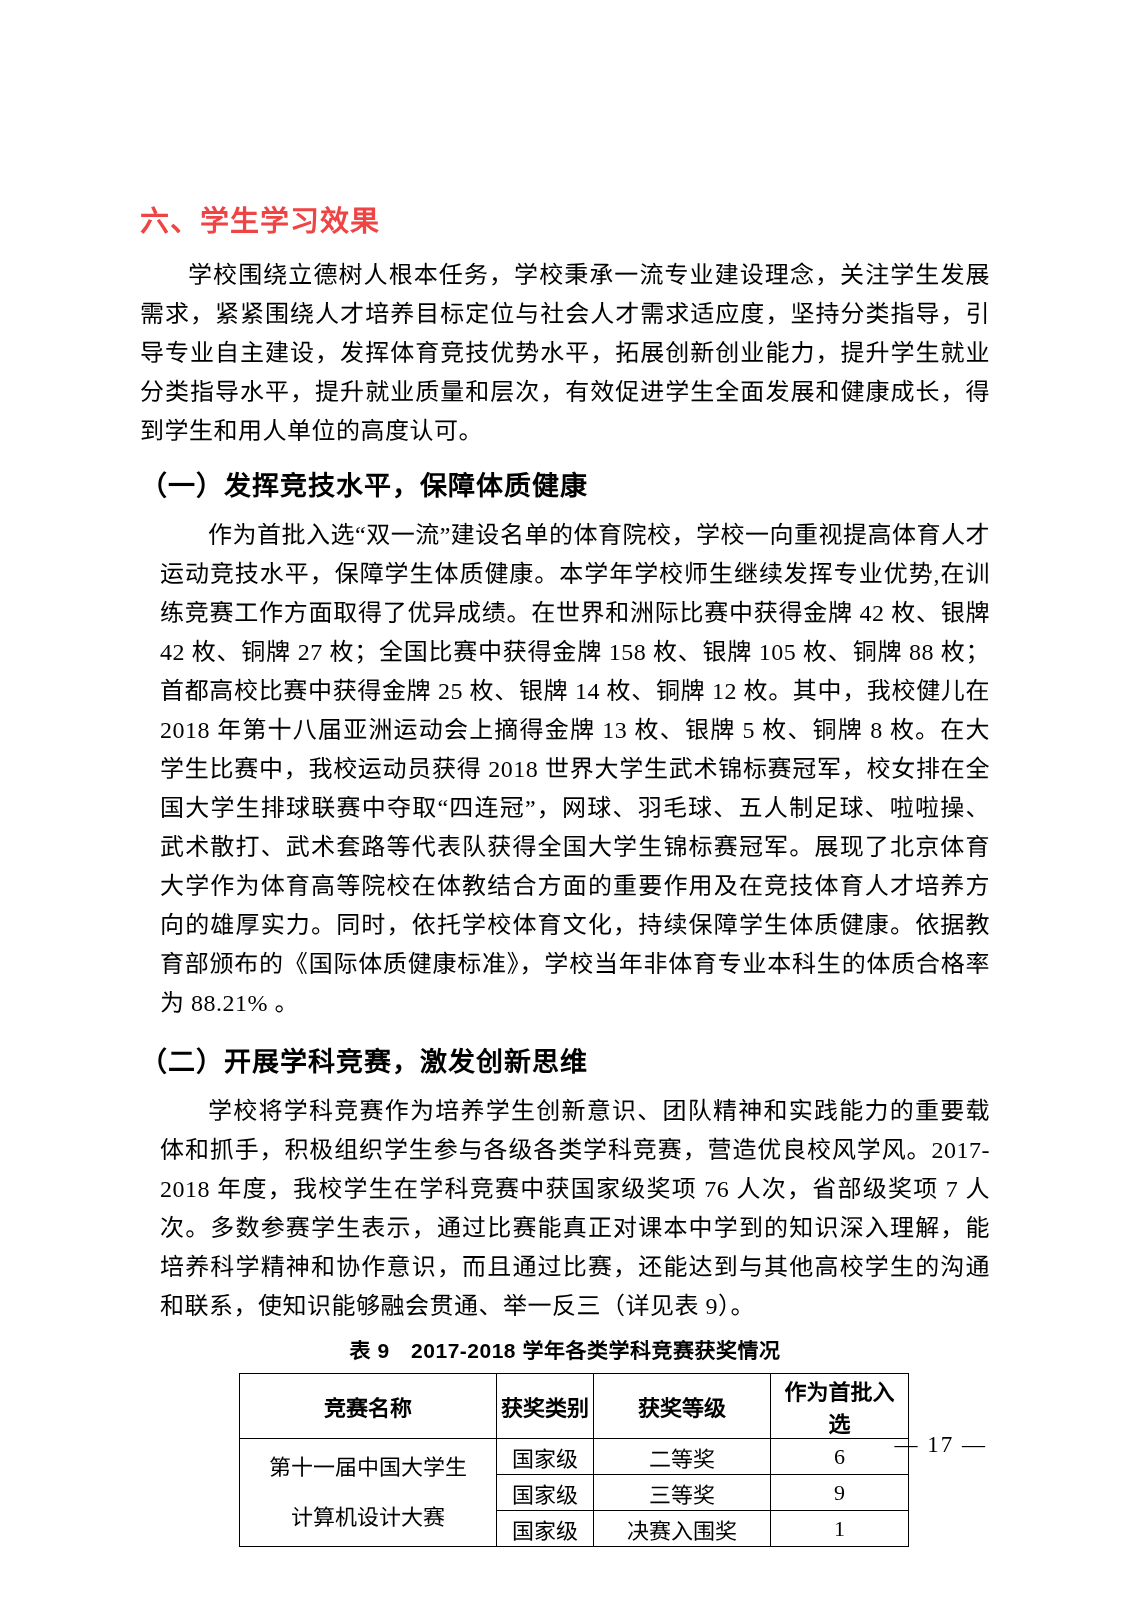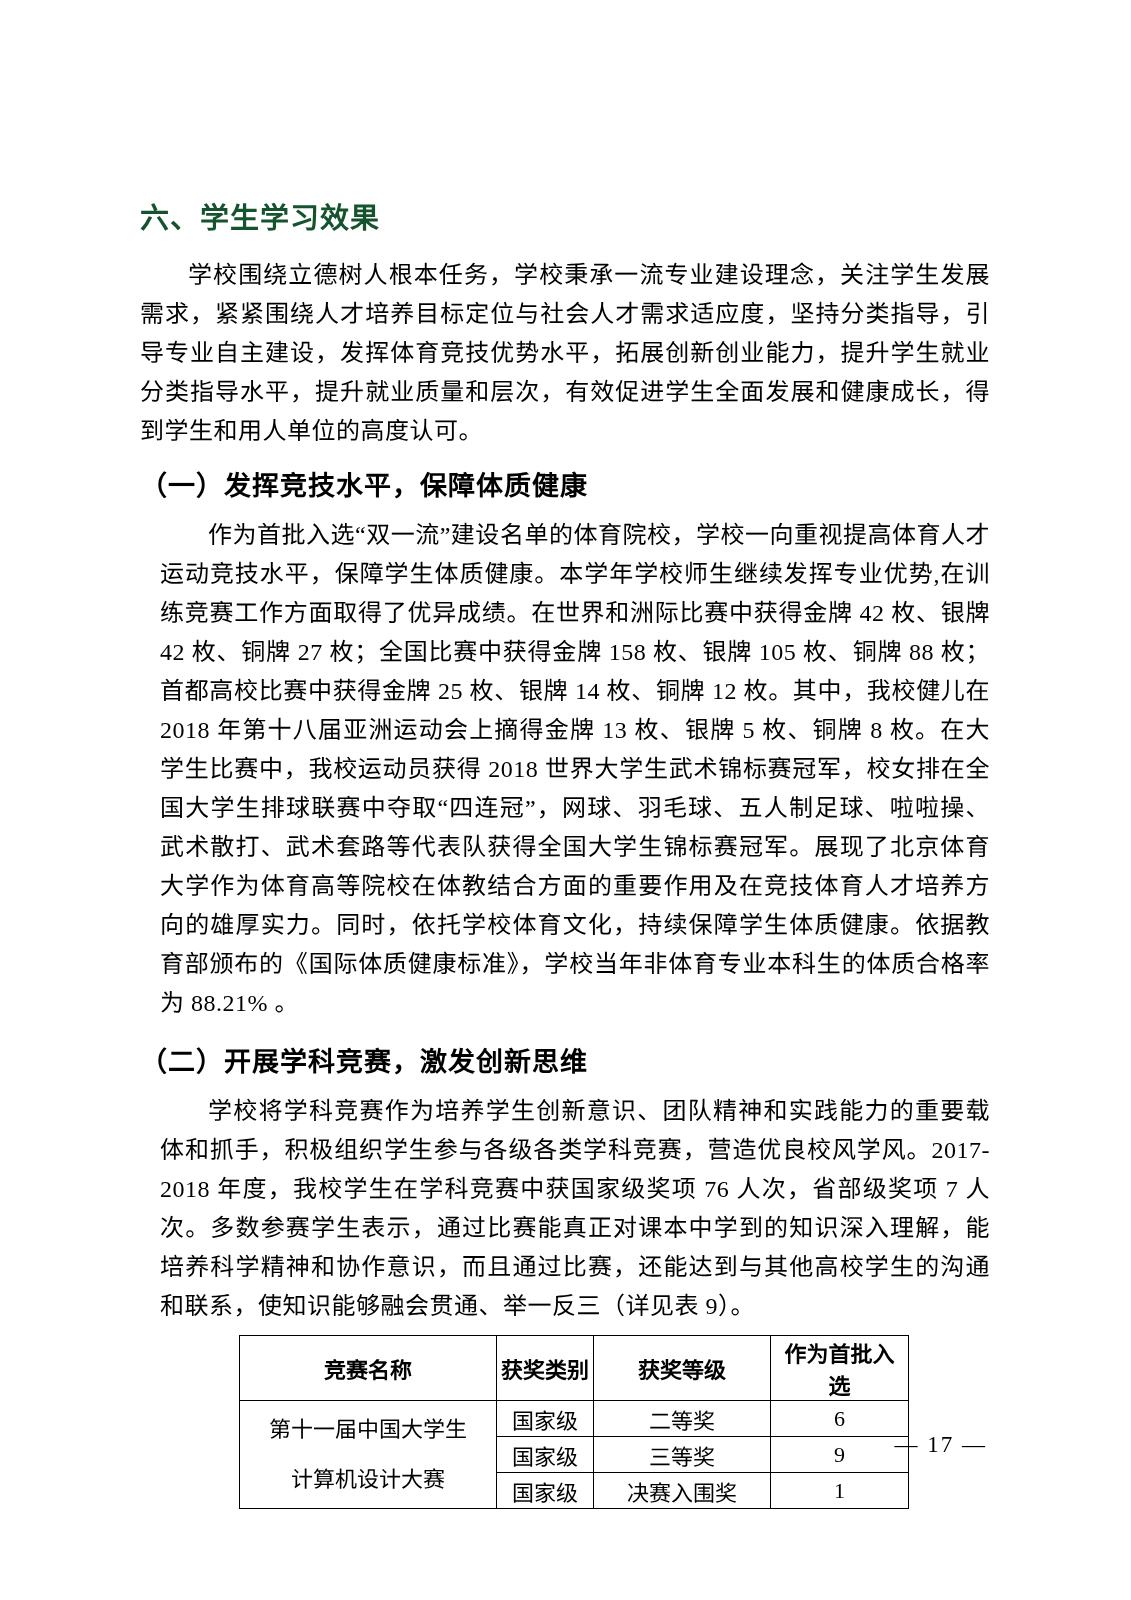--- a/index.html
+++ b/index.html
@@ -11,26 +11,26 @@
     margin: 0 auto;
     background: #ffffff;
     color: #000000;
     overflow: hidden;
     font-family: "Liberation Serif", "DejaVu Serif", serif;
   }
   .content {
     padding: 203px 141px 0 140px;
   }
   .section-title {
-    font-family: Liberation Mono, monospace;
+    font-family: Liberation Serif, serif;
     font-weight: 700;
     font-size: 29px;
     line-height: 1.25;
     letter-spacing: 1px;
-    color: #14532d;
+    color: #ef4444;
   }
   .body-para {
     margin-top: 17px;
     font-size: 24px;
     line-height: 39px;
     text-align: justify;
     text-indent: 2em;
     letter-spacing: 0.5px;
     word-break: break-all;
   }
@@ -105,20 +105,21 @@
     <p class="body-para">学校围绕立德树人根本任务，学校秉承一流专业建设理念，关注学生发展需求，紧紧围绕人才培养目标定位与社会人才需求适应度，坚持分类指导，引导专业自主建设，发挥体育竞技优势水平，拓展创新创业能力，提升学生就业分类指导水平，提升就业质量和层次，有效促进学生全面发展和健康成长，得到学生和用人单位的高度认可。</p>
 
     <h2 class="sub-title">（一）发挥竞技水平，保障体质健康</h2>
 
     <p class="body-para para-after-sub">作为首批入选“双一流”建设名单的体育院校，学校一向重视提高体育人才运动竞技水平，保障学生体质健康。本学年学校师生继续发挥专业优势,在训练竞赛工作方面取得了优异成绩。在世界和洲际比赛中获得金牌 42 枚、银牌 42 枚、铜牌 27 枚；全国比赛中获得金牌 158 枚、银牌 105 枚、铜牌 88 枚；首都高校比赛中获得金牌 25 枚、银牌 14 枚、铜牌 12 枚。其中，我校健儿在 2018 年第十八届亚洲运动会上摘得金牌 13 枚、银牌 5 枚、铜牌 8 枚。在大学生比赛中，我校运动员获得 2018 世界大学生武术锦标赛冠军，校女排在全国大学生排球联赛中夺取“四连冠”，网球、羽毛球、五人制足球、啦啦操、武术散打、武术套路等代表队获得全国大学生锦标赛冠军。展现了北京体育大学作为体育高等院校在体教结合方面的重要作用及在竞技体育人才培养方向的雄厚实力。同时，依托学校体育文化，持续保障学生体质健康。依据教育部颁布的《国际体质健康标准》，学校当年非体育专业本科生的体质合格率为 88.21% 。</p>
 
     <h2 class="sub-title second">（二）开展学科竞赛，激发创新思维</h2>
 
     <p class="body-para para-after-sub">学校将学科竞赛作为培养学生创新意识、团队精神和实践能力的重要载体和抓手，积极组织学生参与各级各类学科竞赛，营造优良校风学风。2017-2018 年度，我校学生在学科竞赛中获国家级奖项 76 人次，省部级奖项 7 人次。多数参赛学生表示，通过比赛能真正对课本中学到的知识深入理解，能培养科学精神和协作意识，而且通过比赛，还能达到与其他高校学生的沟通和联系，使知识能够融会贯通、举一反三（详见表 9）。</p>
 
+    <div class="table-caption">表 9　2017-2018 学年各类学科竞赛获奖情况</div>
 
     <table class="award-table">
       <colgroup>
         <col class="col-name">
         <col class="col-cat">
         <col class="col-grade">
         <col class="col-count">
       </colgroup>
       <thead>
         <tr>

